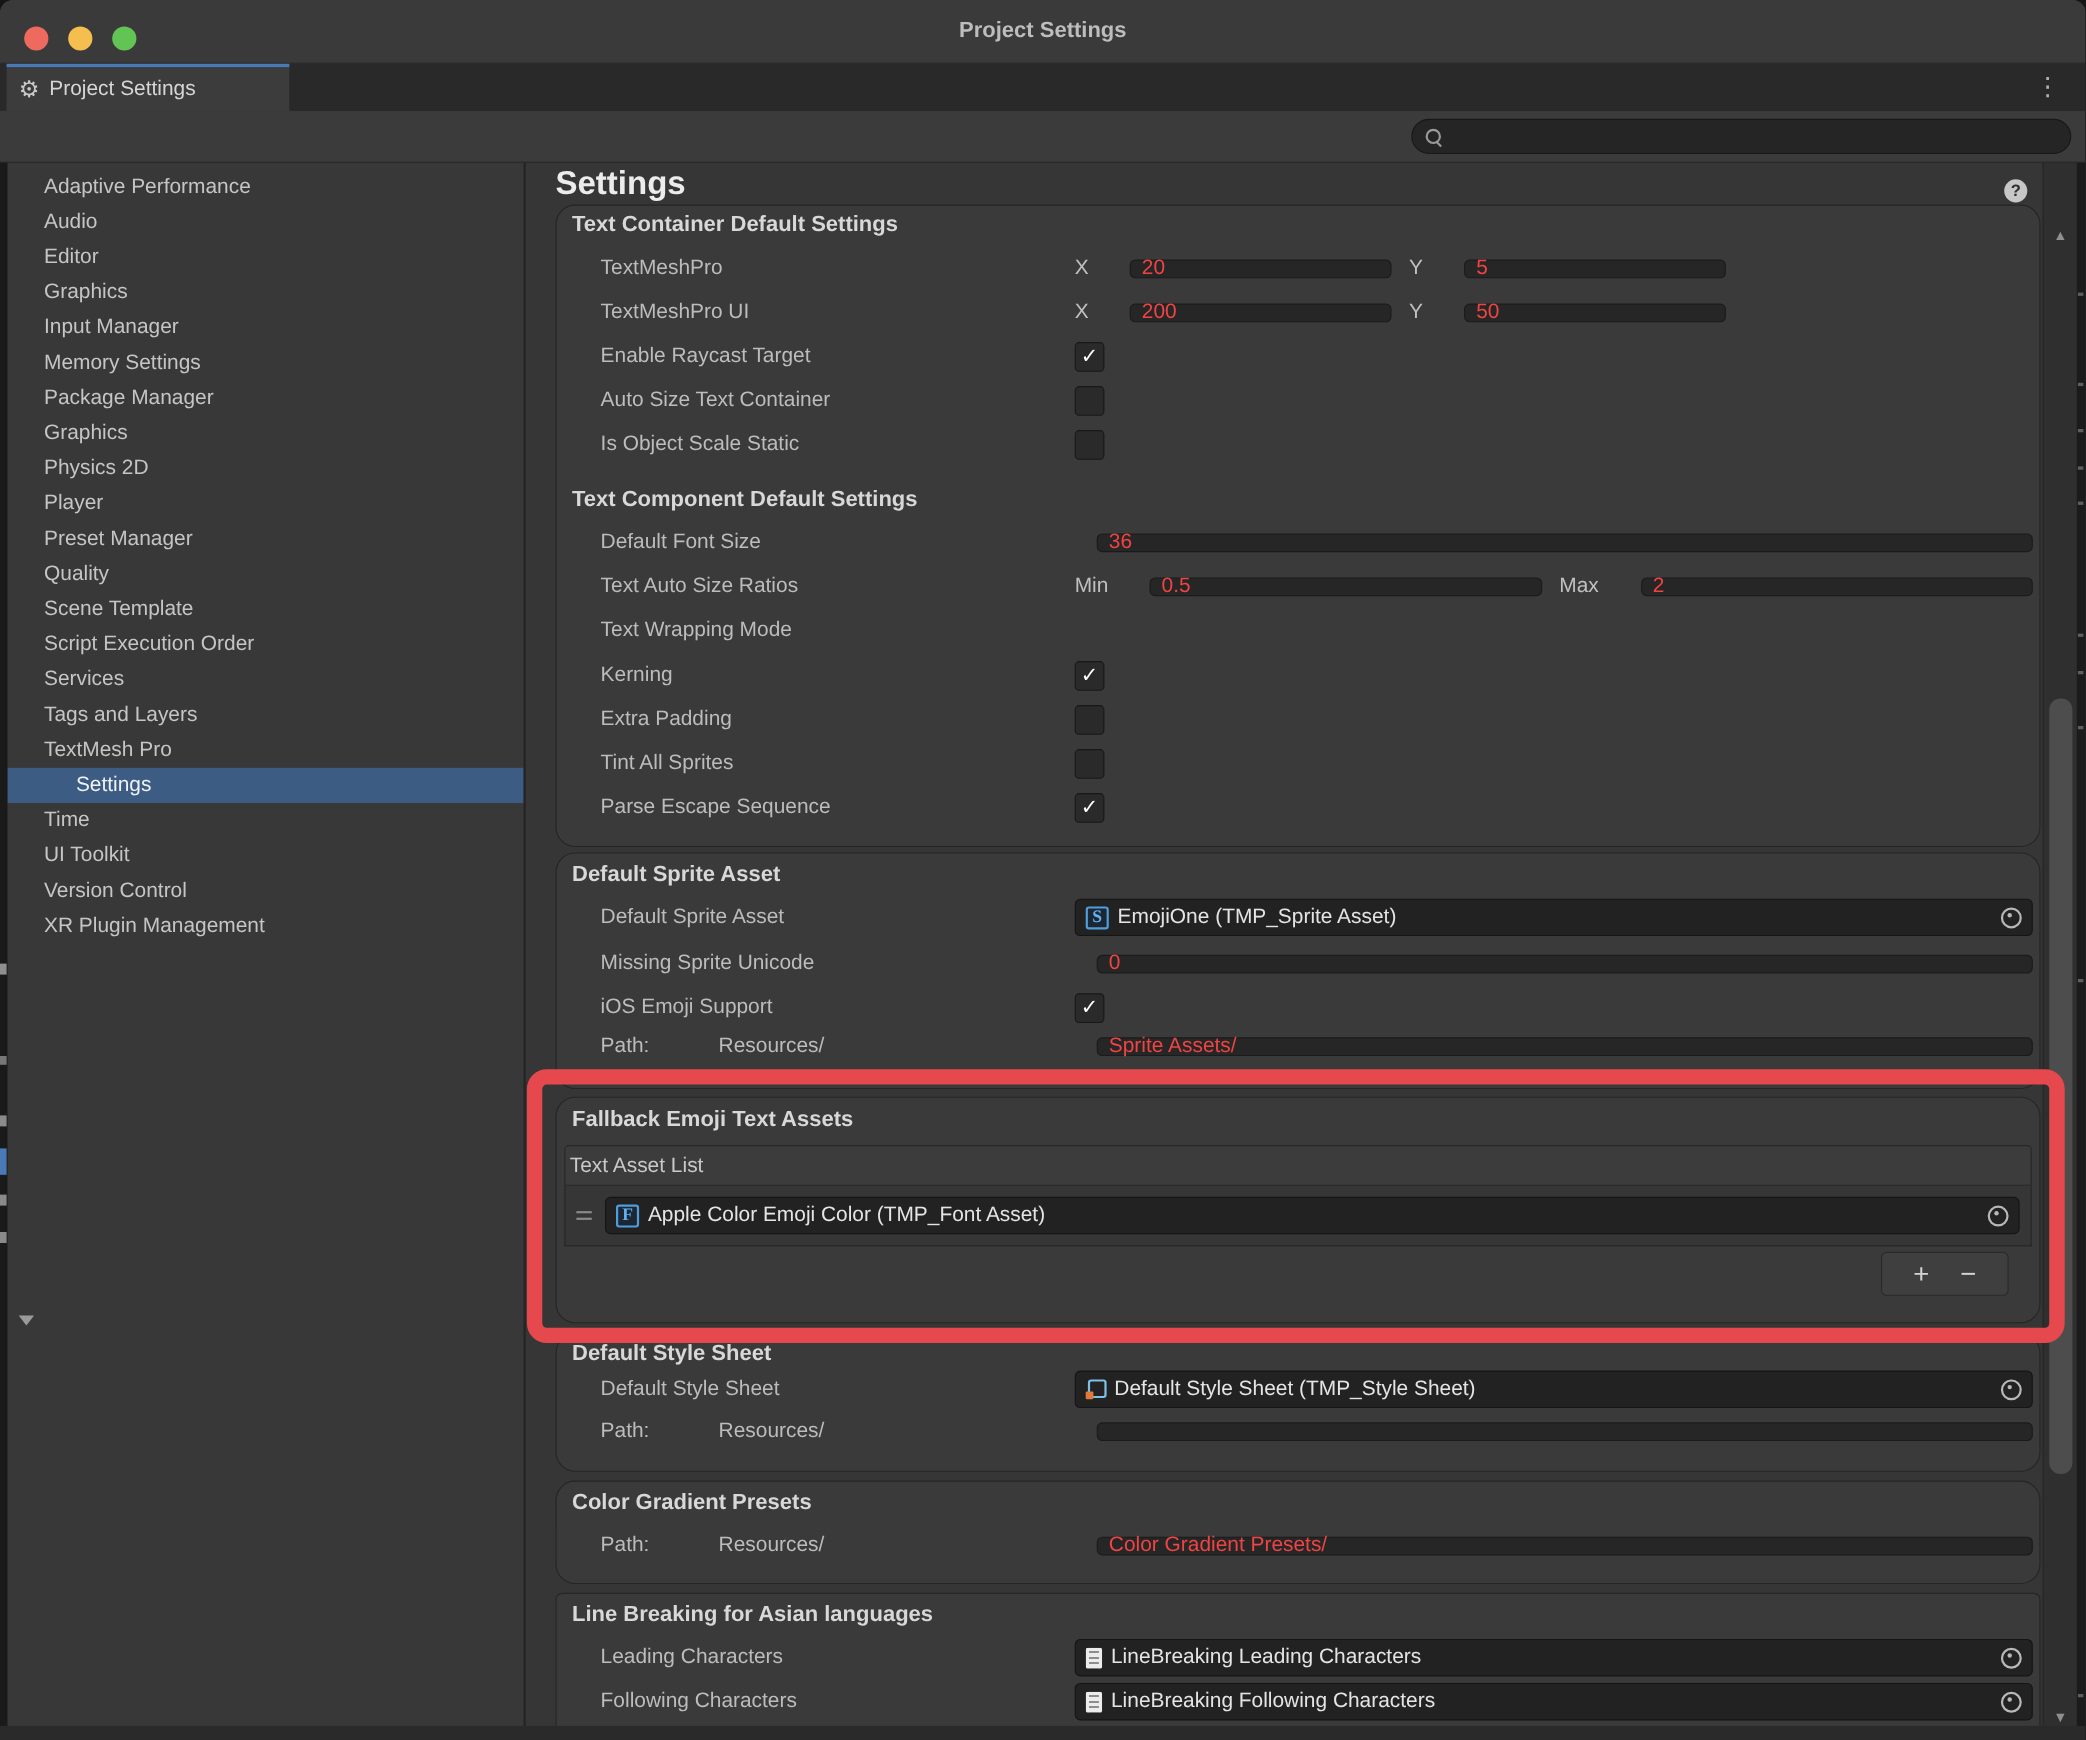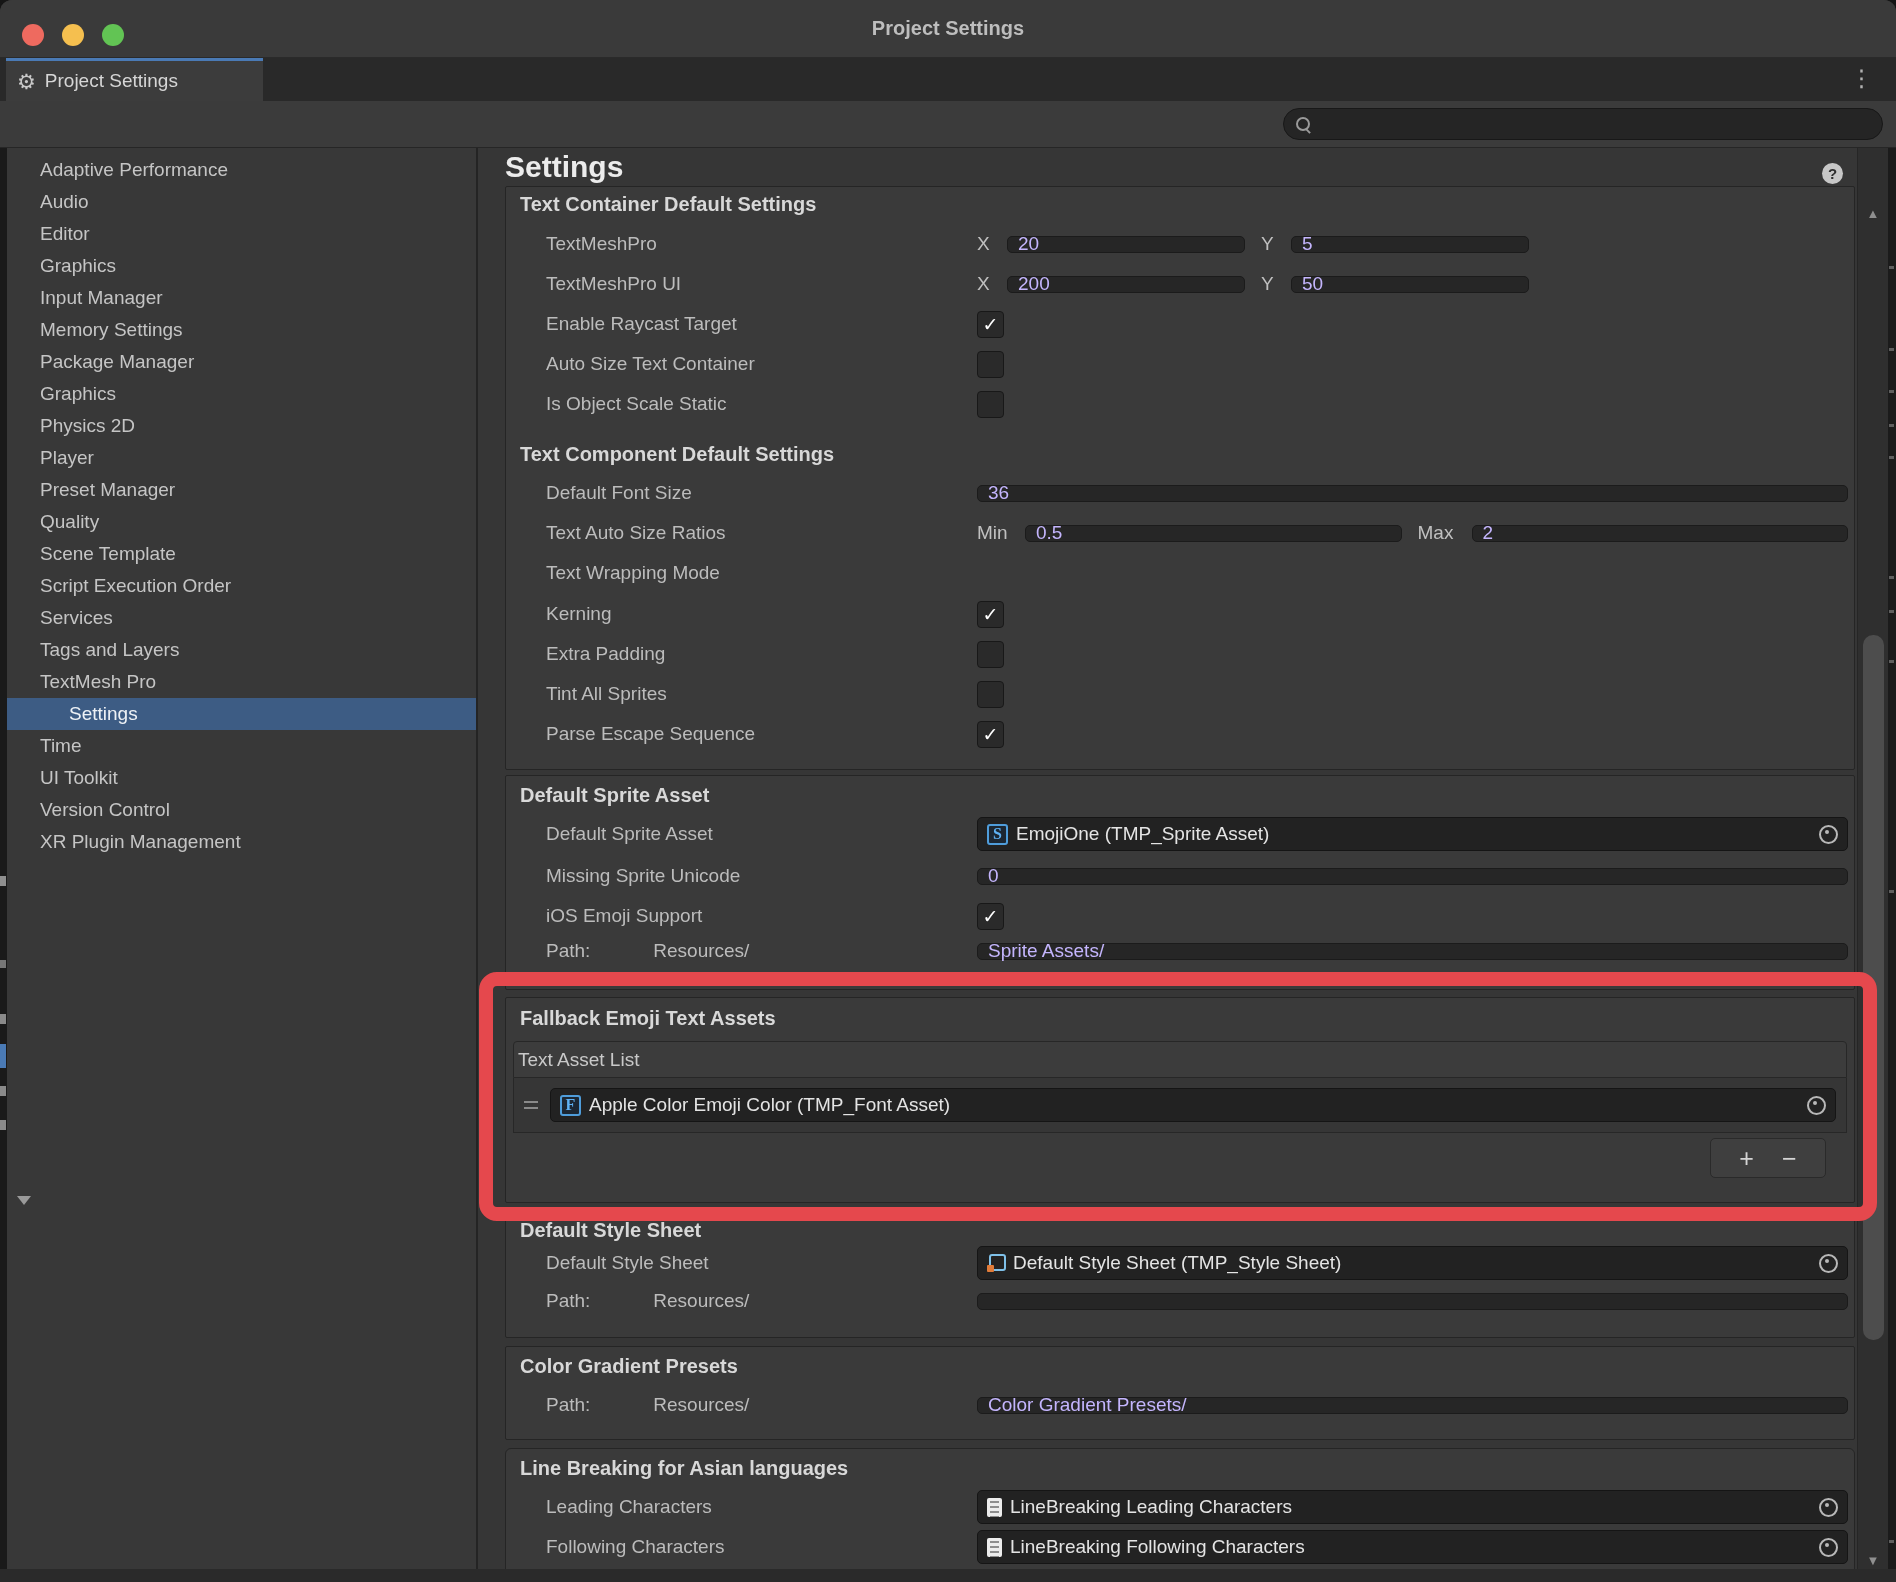--- a/index.html
+++ b/index.html
@@ -45,27 +45,27 @@
   .main-kebab{position:absolute;left:1855px;top:162px;}
 
   
   .scrollcol{position:absolute;left:1857px;top:148px;width:31px;bottom:0;background:#2f2f2f;border-left:1px solid #262626;box-sizing:border-box;}
   .scroll-arrow{position:absolute;left:0;right:0;text-align:center;color:#8f8f8f;font-size:13px;}
   .thumb{position:absolute;left:5px;width:21px;top:487px;height:705px;background:#4d4d4d;border-radius:10px;}
   .rightsliver{position:absolute;left:1888px;top:148px;width:8px;bottom:0;background:#1b1b1b;}
   .sliver-mark{position:absolute;left:1px;width:5px;height:3px;background:#5e5e5e;}
 
   
-  .box{position:absolute;left:505px;width:1350px;background:#3a3a3a;border:1px solid #252525;border-radius:2px;box-sizing:border-box;}
+  .box{position:absolute;left:505px;width:1350px;background:#3a3a3a;border:1px solid #252525;border-radius:18px;box-sizing:border-box;}
   .section-h{position:absolute;left:14px;font-size:20px;font-weight:bold;color:#d8d8d8;}
   .row{position:absolute;left:0;right:0;height:40px;display:flex;align-items:center;}
   .lbl{width:471px;padding-left:40px;box-sizing:border-box;color:#bcbcbc;font-size:19px;flex:none;}
   .lbl .path-k{display:inline-block;width:102px;}
   .ctrl{flex:1;display:flex;align-items:center;margin-right:6px;}
-  .field{height:17px;background:#262626;border:1px solid #1b1b1b;border-radius:5px;display:flex;align-items:center;padding:0 10px;color:#c4b5fd;font-size:19px;box-sizing:border-box;}
+  .field{height:17px;background:#262626;border:1px solid #1b1b1b;border-radius:5px;display:flex;align-items:center;padding:0 10px;color:#ef4444;font-size:19px;box-sizing:border-box;margin-left:20px;}
   .grow{flex:1;}
   .xy-lab{width:30px;color:#c0c0c0;font-size:19px;flex:none;}
   .xfield{width:238px;margin-right:16px;flex:none;}
   .mm-lab{width:48px;color:#c0c0c0;font-size:19px;flex:none;}
   .mm-lab.max{width:54px;margin-left:16px;}
   .checkbox{width:27px;height:27px;background:#2a2a2a;border:1px solid #181818;border-radius:4px;color:#fff;font-size:19px;display:flex;align-items:center;justify-content:center;box-sizing:border-box;}
   .dropdown{flex:1;height:33px;background:#4e4e4e;border:1px solid #2d2d2d;border-radius:4px;display:flex;align-items:center;padding:0 10px;color:#e8e8e8;font-size:19px;position:relative;box-sizing:border-box;}
   .dd-arrow{position:absolute;right:13px;top:13px;width:0;height:0;border-left:8px solid transparent;border-right:8px solid transparent;border-top:9px solid #c9c9c9;}
   .objfield{flex:1;height:34px;background:#222;border:1px solid #151515;border-radius:5px;display:flex;align-items:center;padding:0 9px;gap:8px;color:#e4e4e4;font-size:19px;box-sizing:border-box;}
   .asset-icon{width:21px;height:21px;border:2px solid #4f9ddb;border-radius:3px;color:#5fb2f5;font-family:"Liberation Serif",serif;font-weight:bold;font-size:16px;display:flex;align-items:center;justify-content:center;flex:none;box-sizing:border-box;background:#1c2733;}

